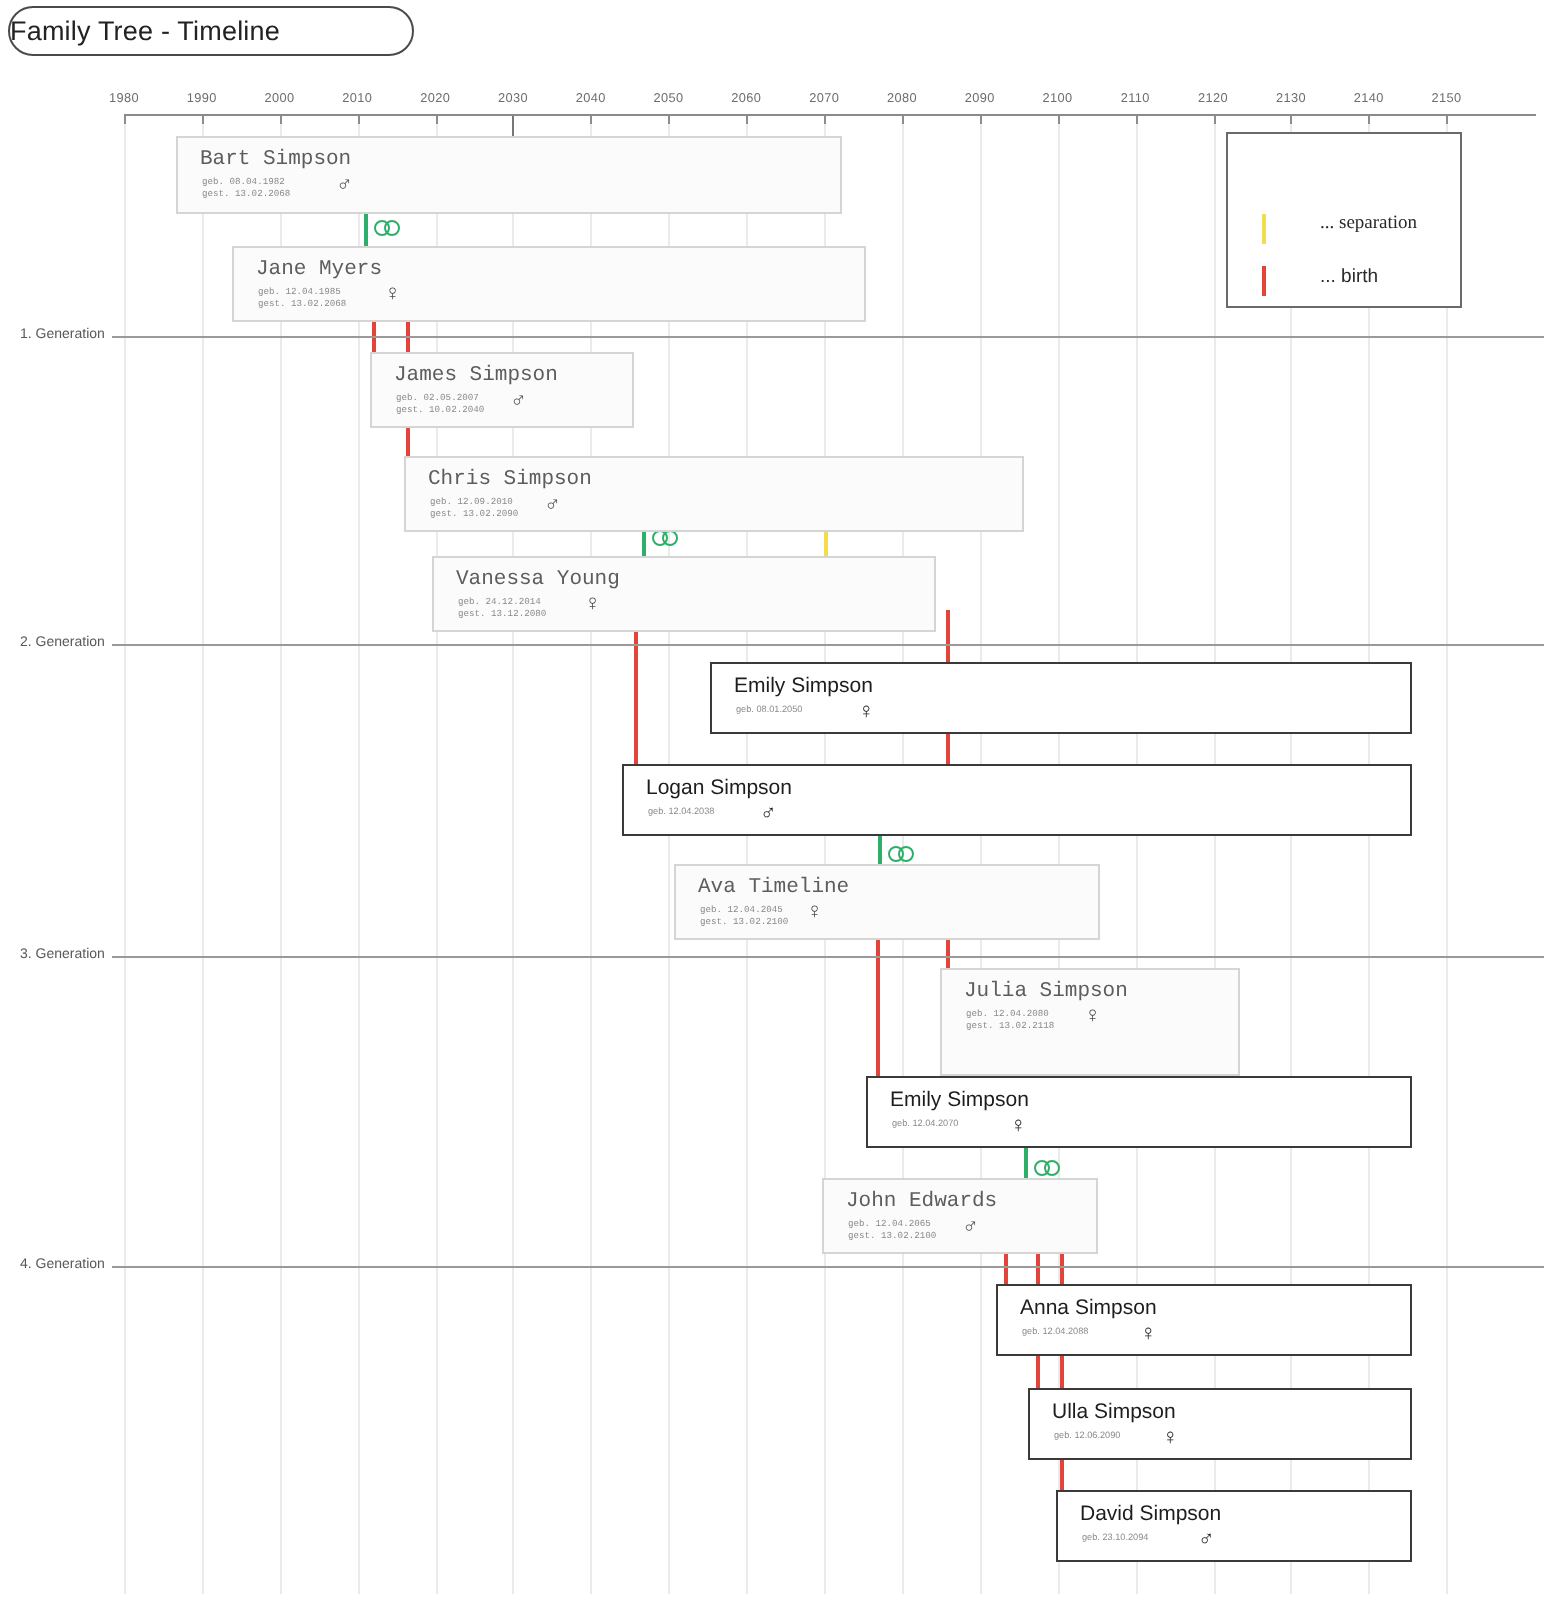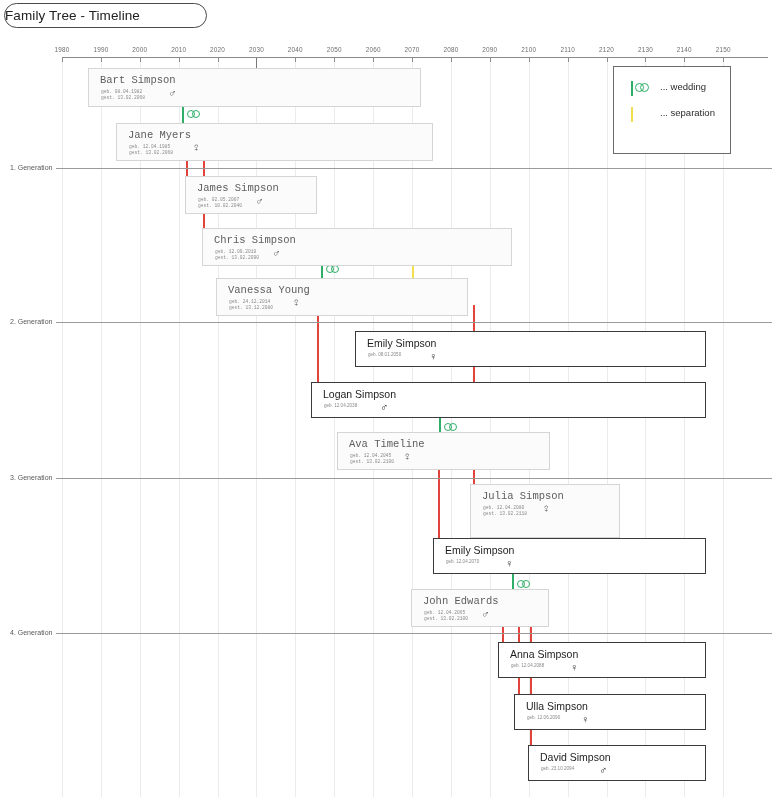--- a/index.html
+++ b/index.html
@@ -434,28 +434,24 @@
       <div class="gen-label" style="top: 164px; background: rgb(255, 255, 255); padding-right: 4px;">1. Generation</div>
       <div class="gen-line" style="top: 322px;"></div>
       <div class="gen-label" style="top: 318px; background: rgb(255, 255, 255); padding-right: 4px;">2. Generation</div>
       <div class="gen-line" style="top: 478px;"></div>
       <div class="gen-label" style="top: 474px; background: rgb(255, 255, 255); padding-right: 4px;">3. Generation</div>
       <div class="gen-line" style="top: 633px;"></div>
       <div class="gen-label" style="top: 629px; background: rgb(255, 255, 255); padding-right: 4px;">4. Generation</div>
     </div>
 
   <div id="legend">
-      <div class="legend-row" style="top: 11px;">
-        <div class="legend-swatch" style="background: rgb(47, 174, 105);"></div>
-        <div class="legend-rings">
-          <div style="position:absolute;left:0;top:0;width:9px;height:9px;border:1.4px solid #2fae69;border-radius:50%;box-sizing:border-box"></div>
-          <div style="position:absolute;left:5px;top:0;width:9px;height:9px;border:1.4px solid #2fae69;border-radius:50%;box-sizing:border-box"></div>
-        </div>
-        <div class="legend-text">... wedding</div>
-      </div>
-      <div class="legend-row" style="top: 37px;">
+      <div class="legend-row" style="top: 37px; font-family: Liberation Serif, serif;">
         <div class="legend-swatch" style="background: rgb(242, 221, 78);"></div>
         <div class="legend-text">... separation</div>
       </div>
+      <div class="legend-row" style="top: 63px;">
+        <div class="legend-swatch" style="background: rgb(226, 68, 60);"></div>
+        <div class="legend-text">... birth</div>
+      </div>
     </div>
 
 <div id="now-marker" style="left: 256.49px; top: 58px;"></div>
   </div>
 
 </body></html>

